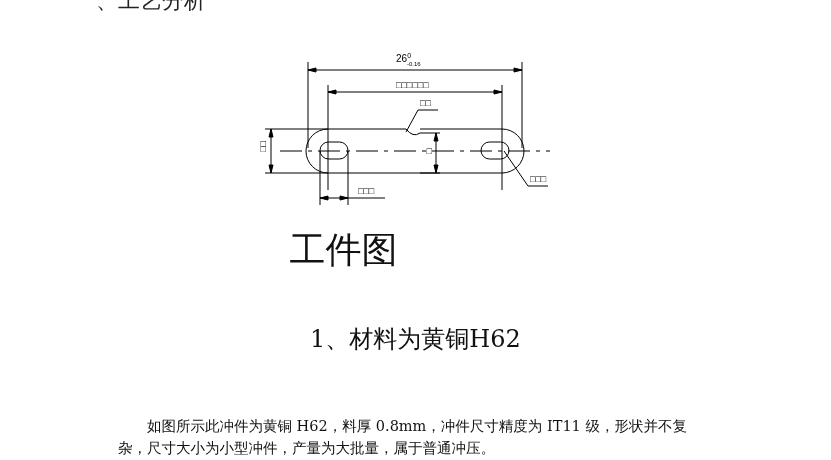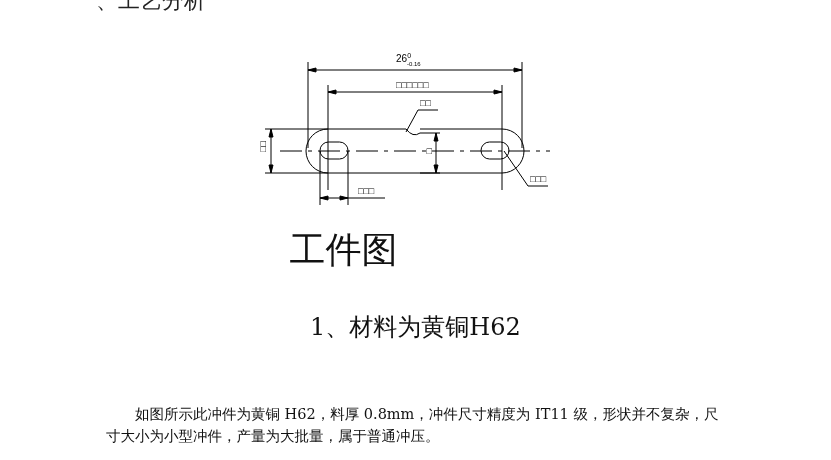--- a/index.html
+++ b/index.html
@@ -3,26 +3,26 @@
   <meta charset="utf-8">
   <style>
     html, body { margin: 0; padding: 0; background: #ffffff; }
     body { width: 831px; height: 460px; position: relative; overflow: hidden;
            font-family: "DejaVu Serif", "Liberation Serif", serif; color: #111; }
     .heading-clip { position: absolute; left: 96px; top: -14px; font-size: 22px;
                     font-family: "DejaVu Sans", "Liberation Sans", sans-serif; color: #222; white-space: nowrap; }
     .drawing { position: absolute; left: 240px; top: 40px; width: 320px; height: 170px; }
     .caption { position: absolute; left: 0; width: 687px; text-align: center; top: 226px;
                font-size: 36px; font-family: "DejaVu Serif", "Liberation Serif", serif; color: #111; }
-    .notes { position: absolute; left: 310px; top: 312px; font-size: 24px; line-height: 30px;
+    .notes { position: absolute; left: 310px; top: 324px; font-size: 24px; line-height: 30px;
              font-family: "DejaVu Serif", "Liberation Serif", serif; color: #111; }
     .notes div { white-space: nowrap; }
     .para { position: absolute; left: 106px; top: 403px; width: 620px; font-size: 14.5px; line-height: 22px;
             font-family: "DejaVu Serif", "Liberation Serif", serif; color: #111; }
-    .para p { margin: 0; text-indent: 2em; }
+    .para p { margin: 12px; text-indent: 2em; }
     svg text { font-family: "Liberation Sans", "DejaVu Sans", sans-serif; }
   </style>
 </head>
 <body>
 
 <div class="heading-clip">、工艺分析</div>
 
 <svg class="drawing" viewBox="0 0 320 170" width="320" height="170">
   <g stroke="#000" stroke-width="1" fill="none">
 

